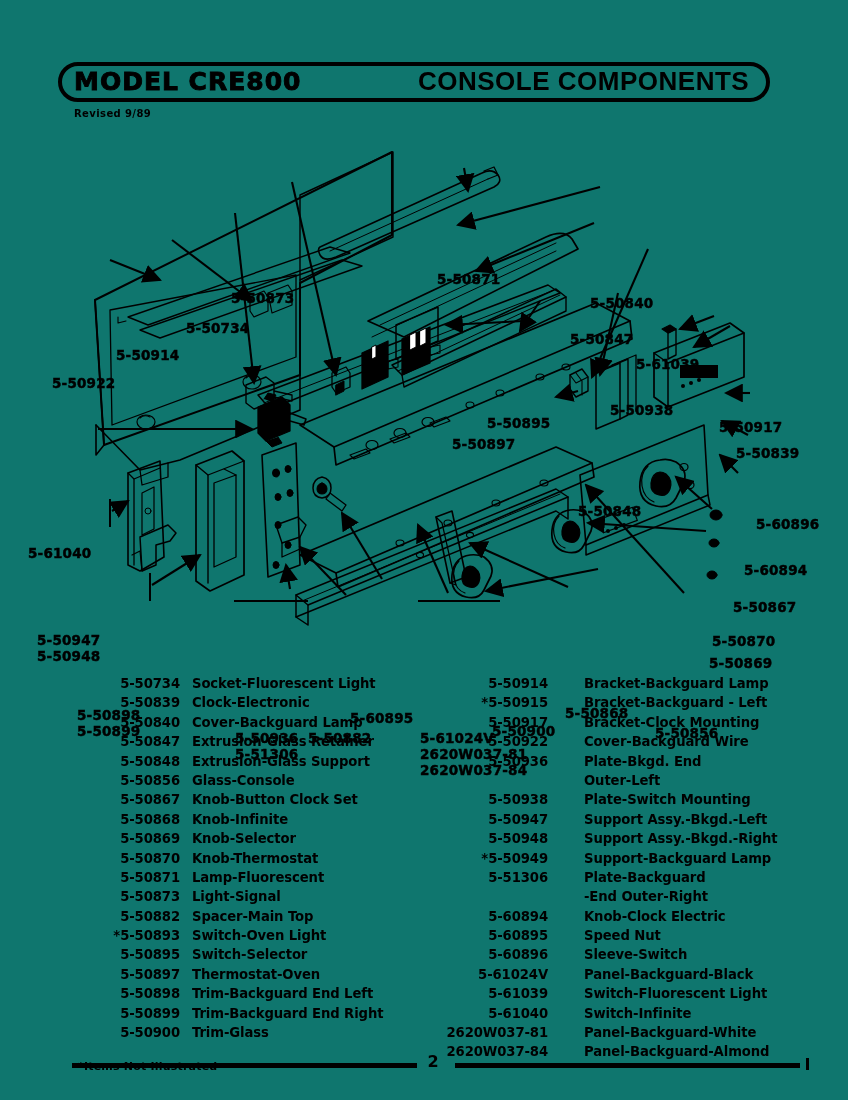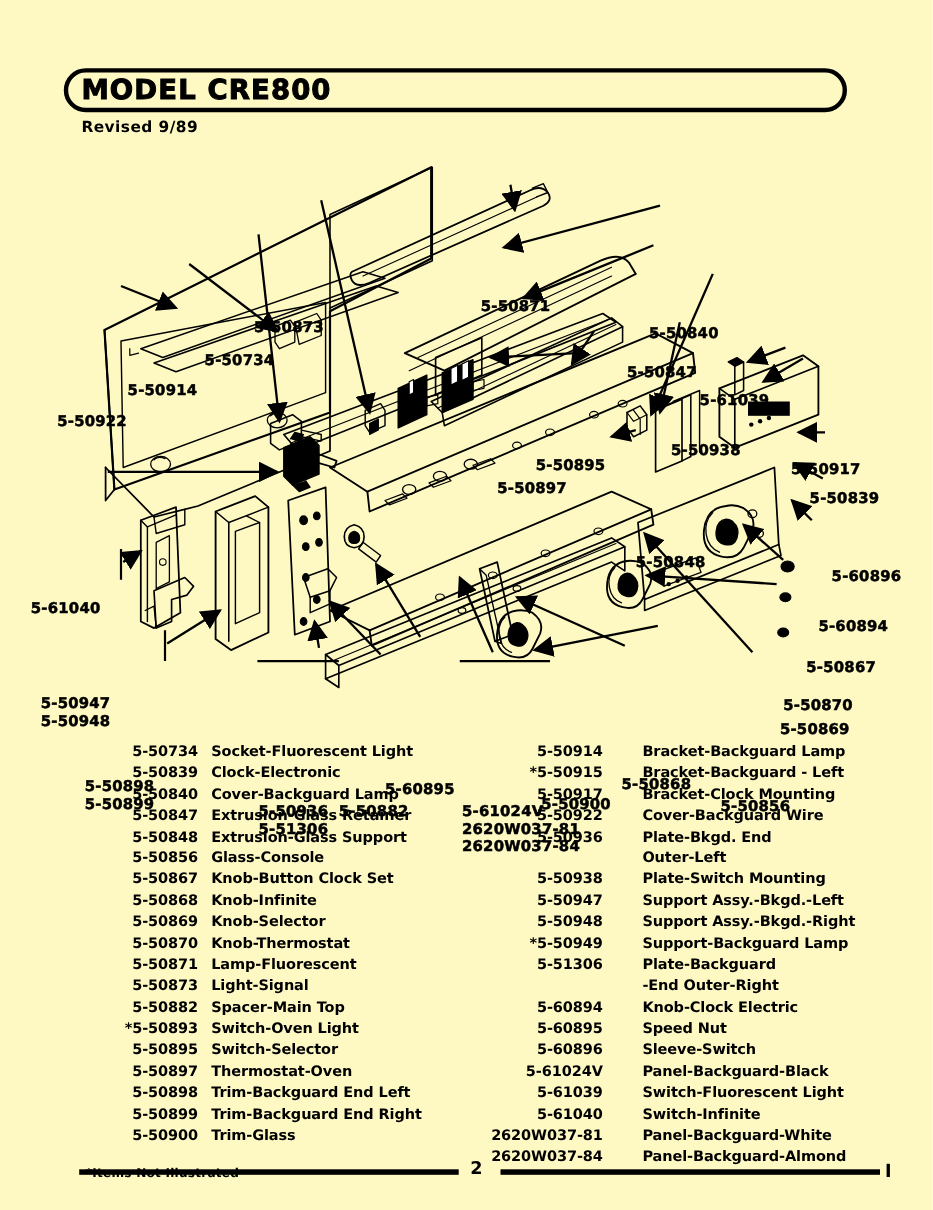--- a/index.html
+++ b/index.html
@@ -8,21 +8,21 @@
     background: #ffffff;
   }
   body {
     font-family: "DejaVu Sans Mono", monospace;
     color: #000000;
   }
   #page {
     position: relative;
     width: 848px;
     height: 1100px;
-    background: #fef9c3;
+    background: #0f766e;
     overflow: hidden;
   }
 
   
   .header-band {
     position: absolute;
     left: 58px;
     top: 62px;
     width: 712px;
     height: 40px;
@@ -50,21 +50,21 @@
     font-size: 26px;
     letter-spacing: 0.5px;
     line-height: 30px;
   }
   .revised {
     position: absolute;
     left: 74px;
     top: 108px;
     font-family: "DejaVu Sans", sans-serif;
     font-weight: bold;
-    font-size: 14px;
+    font-size: 10px;
     letter-spacing: 0.4px;
   }
 
   
   #diagram {
     position: absolute;
     left: 0;
     top: 125px;
     width: 848px;
     height: 520px;
@@ -163,20 +163,21 @@
     font-size: 16px;
   }
 </style>
 </head>
 <body>
 
 <div id="page">
 
   <div class="header-band"></div>
   <div class="model-title">MODEL CRE800</div>
+  <div class="section-title">CONSOLE COMPONENTS</div>
   <div class="revised">Revised 9/89</div>
 
   <div id="diagram">
     <svg width="848" height="520" viewBox="0 0 848 520">
       <g fill="none" stroke="#000" stroke-width="1.6" stroke-linejoin="round" stroke-linecap="round">
 
         <path d="M95 175 L392 27 L392 110 L300 158 L300 250 L104 320 L95 175 Z" stroke-width="2"></path>
         <path d="M95 175 L104 320"></path>
         <path d="M104 320 L96 330 L96 300"></path>
         <path d="M110 185 L112 300 L296 232 L296 150 Z" stroke-width="1.3"></path>

